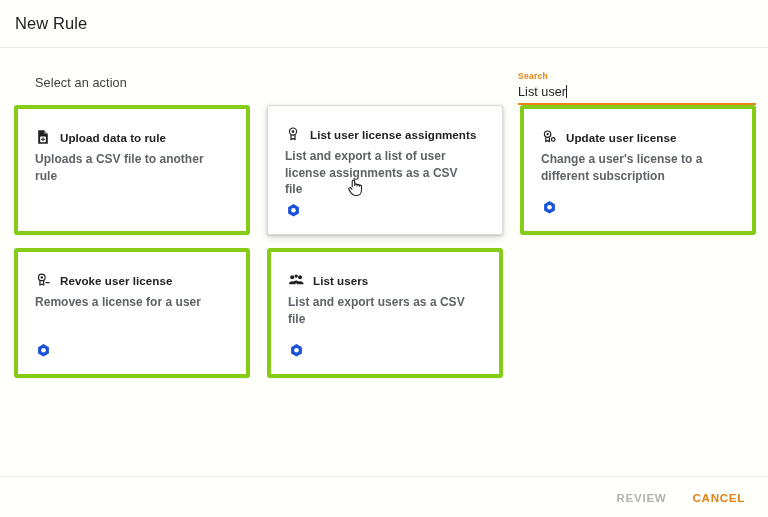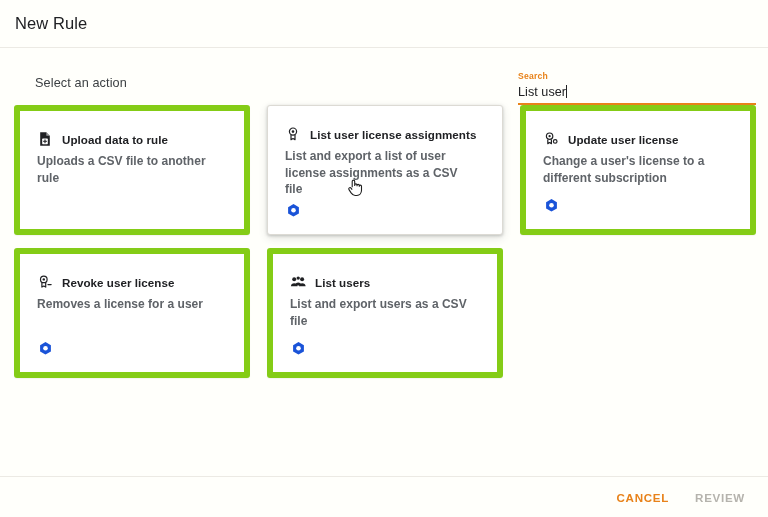--- a/index.html
+++ b/index.html
@@ -105,21 +105,21 @@
     display: grid;
     grid-template-columns: repeat(3, 236px);
     column-gap: 17px;
     row-gap: 13px;
   }
   .card {
     position: relative;
     height: 130px;
     box-sizing: border-box;
     background: #ffffff;
-    border: 6px solid #84cc16;
+    border: 4px solid #84cc16;
     border-radius: 3px;
     padding: 20px 17px 0 17px;
     box-shadow: 0 1px 1px rgba(60,64,67,0.06);
   }
   .card.selected {
     border: 1px solid #dcdad4;
     box-shadow: 0 1px 3px rgba(60,64,67,0.26), 0 3px 8px rgba(60,64,67,0.14);
     z-index: 2;
   }
   .card-head {
@@ -322,21 +322,21 @@
           <path d="M8.5 1.1l5.4 3.1v6.2l-5.4 3.1-5.4-3.1V4.2z" fill="#1a53d8"></path>
           <circle cx="8.5" cy="7.3" r="2.3" fill="#ffffff"></circle>
         </svg>
       </span>
     </div>
 
   </div>
 </div>
 
 <div class="footer">
+  <button class="btn btn-review">REVIEW</button>
   <button class="btn btn-cancel">CANCEL</button>
-  <button class="btn btn-review">REVIEW</button>
 </div>
 
 <div class="cursor">
   <svg width="16" height="20" viewBox="0 0 16 20" fill="none">
     <path d="M5.2 9.3V3.4a1.25 1.25 0 0 1 2.5 0v4.6m0-1.0a1.15 1.15 0 0 1 2.3 0v1.2m0-0.7a1.15 1.15 0 0 1 2.3 0v1.3m0-0.6a1.1 1.1 0 0 1 2.2 0v4.1c0 2.9-1.8 5.2-4.6 5.2H8.1c-2.0 0-2.8-0.9-4.0-2.6L2.0 11.6a1.25 1.25 0 0 1 2.0-1.5l1.2 1.6" fill="#ffffff" stroke="#1f1f1f" stroke-width="1.1" stroke-linejoin="round"></path>
   </svg>
 </div>
 
 </body></html>

